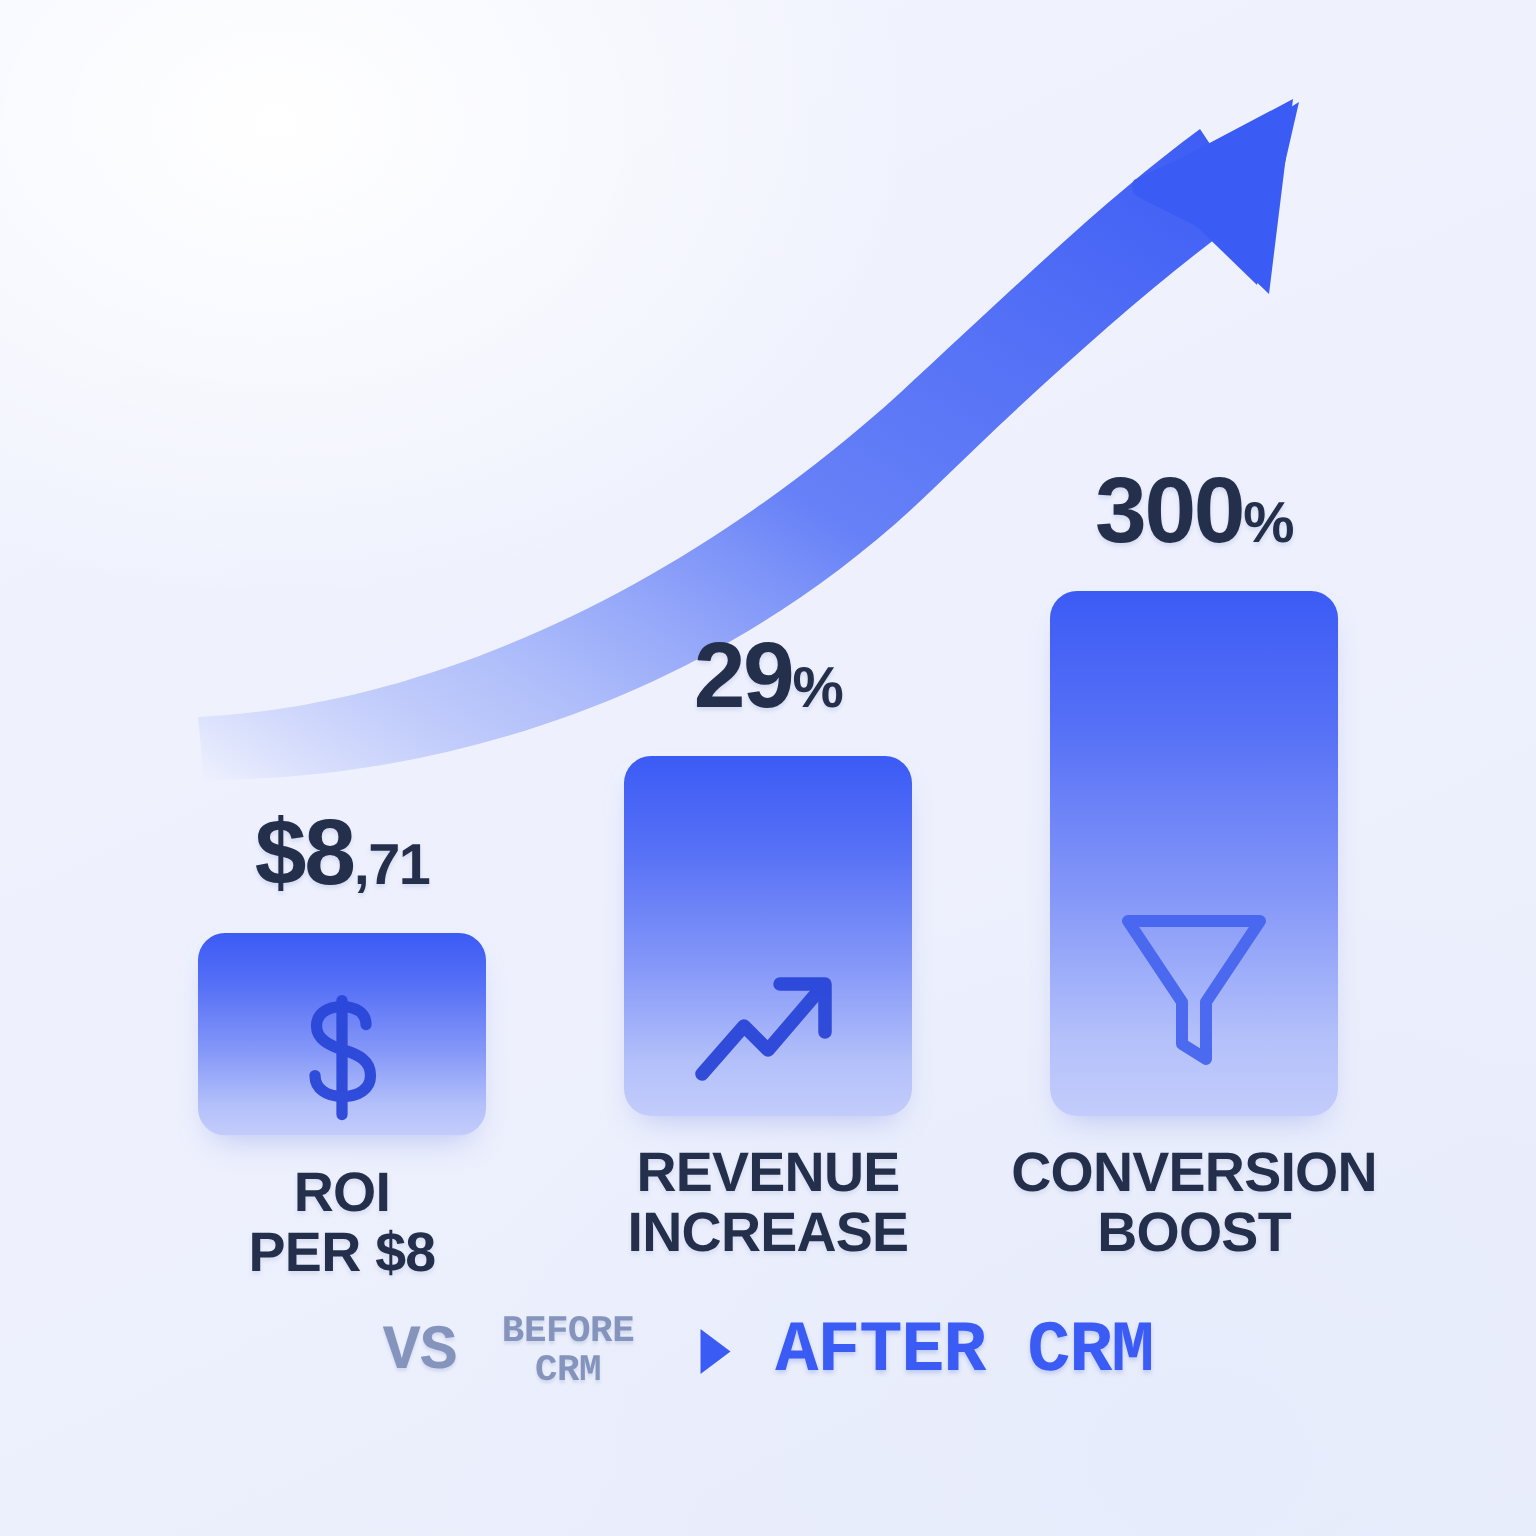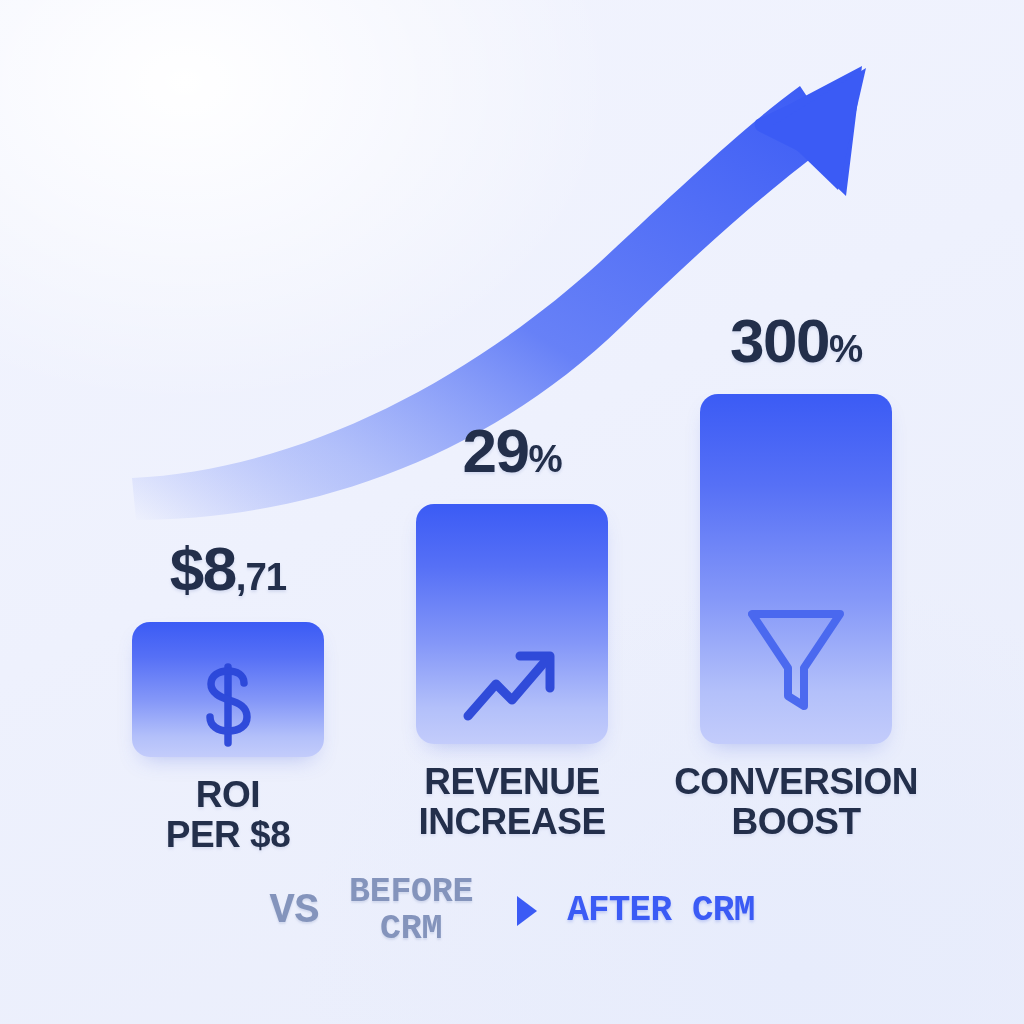--- a/index.html
+++ b/index.html
@@ -108,41 +108,41 @@
 
   .legend-vs {
     font-size: 42px;
     font-weight: 700;
     color: #8494bc;
     letter-spacing: -0.5px;
     text-shadow: 0 2px 2px rgba(140,155,200,0.25);
   }
 
   .legend-before {
-    font-size: 35px;
+    font-size: 25px;
     font-weight: 700;
     color: #8494bc;
     text-align: center;
     line-height: 1.05;
     white-space: pre-line;
     letter-spacing: -0.3px;
     text-shadow: 0 2px 2px rgba(140,155,200,0.25);
   }
 
   .legend-caret {
     display: inline-block;
     width: 0; height: 0;
     border-top: 15px solid transparent;
     border-bottom: 15px solid transparent;
     border-left: 20px solid #3b5bf5;
     margin-left: 14px;
   }
 
   .legend-after {
-    font-size: 36px;
+    font-size: 48px;
     font-weight: 700;
     color: #3b5bf5;
     letter-spacing: -0.8px;
     white-space: nowrap;
     text-shadow: 0 2px 3px rgba(90,115,225,0.28);
   }
 </style>
 </head>
 <body>
 

